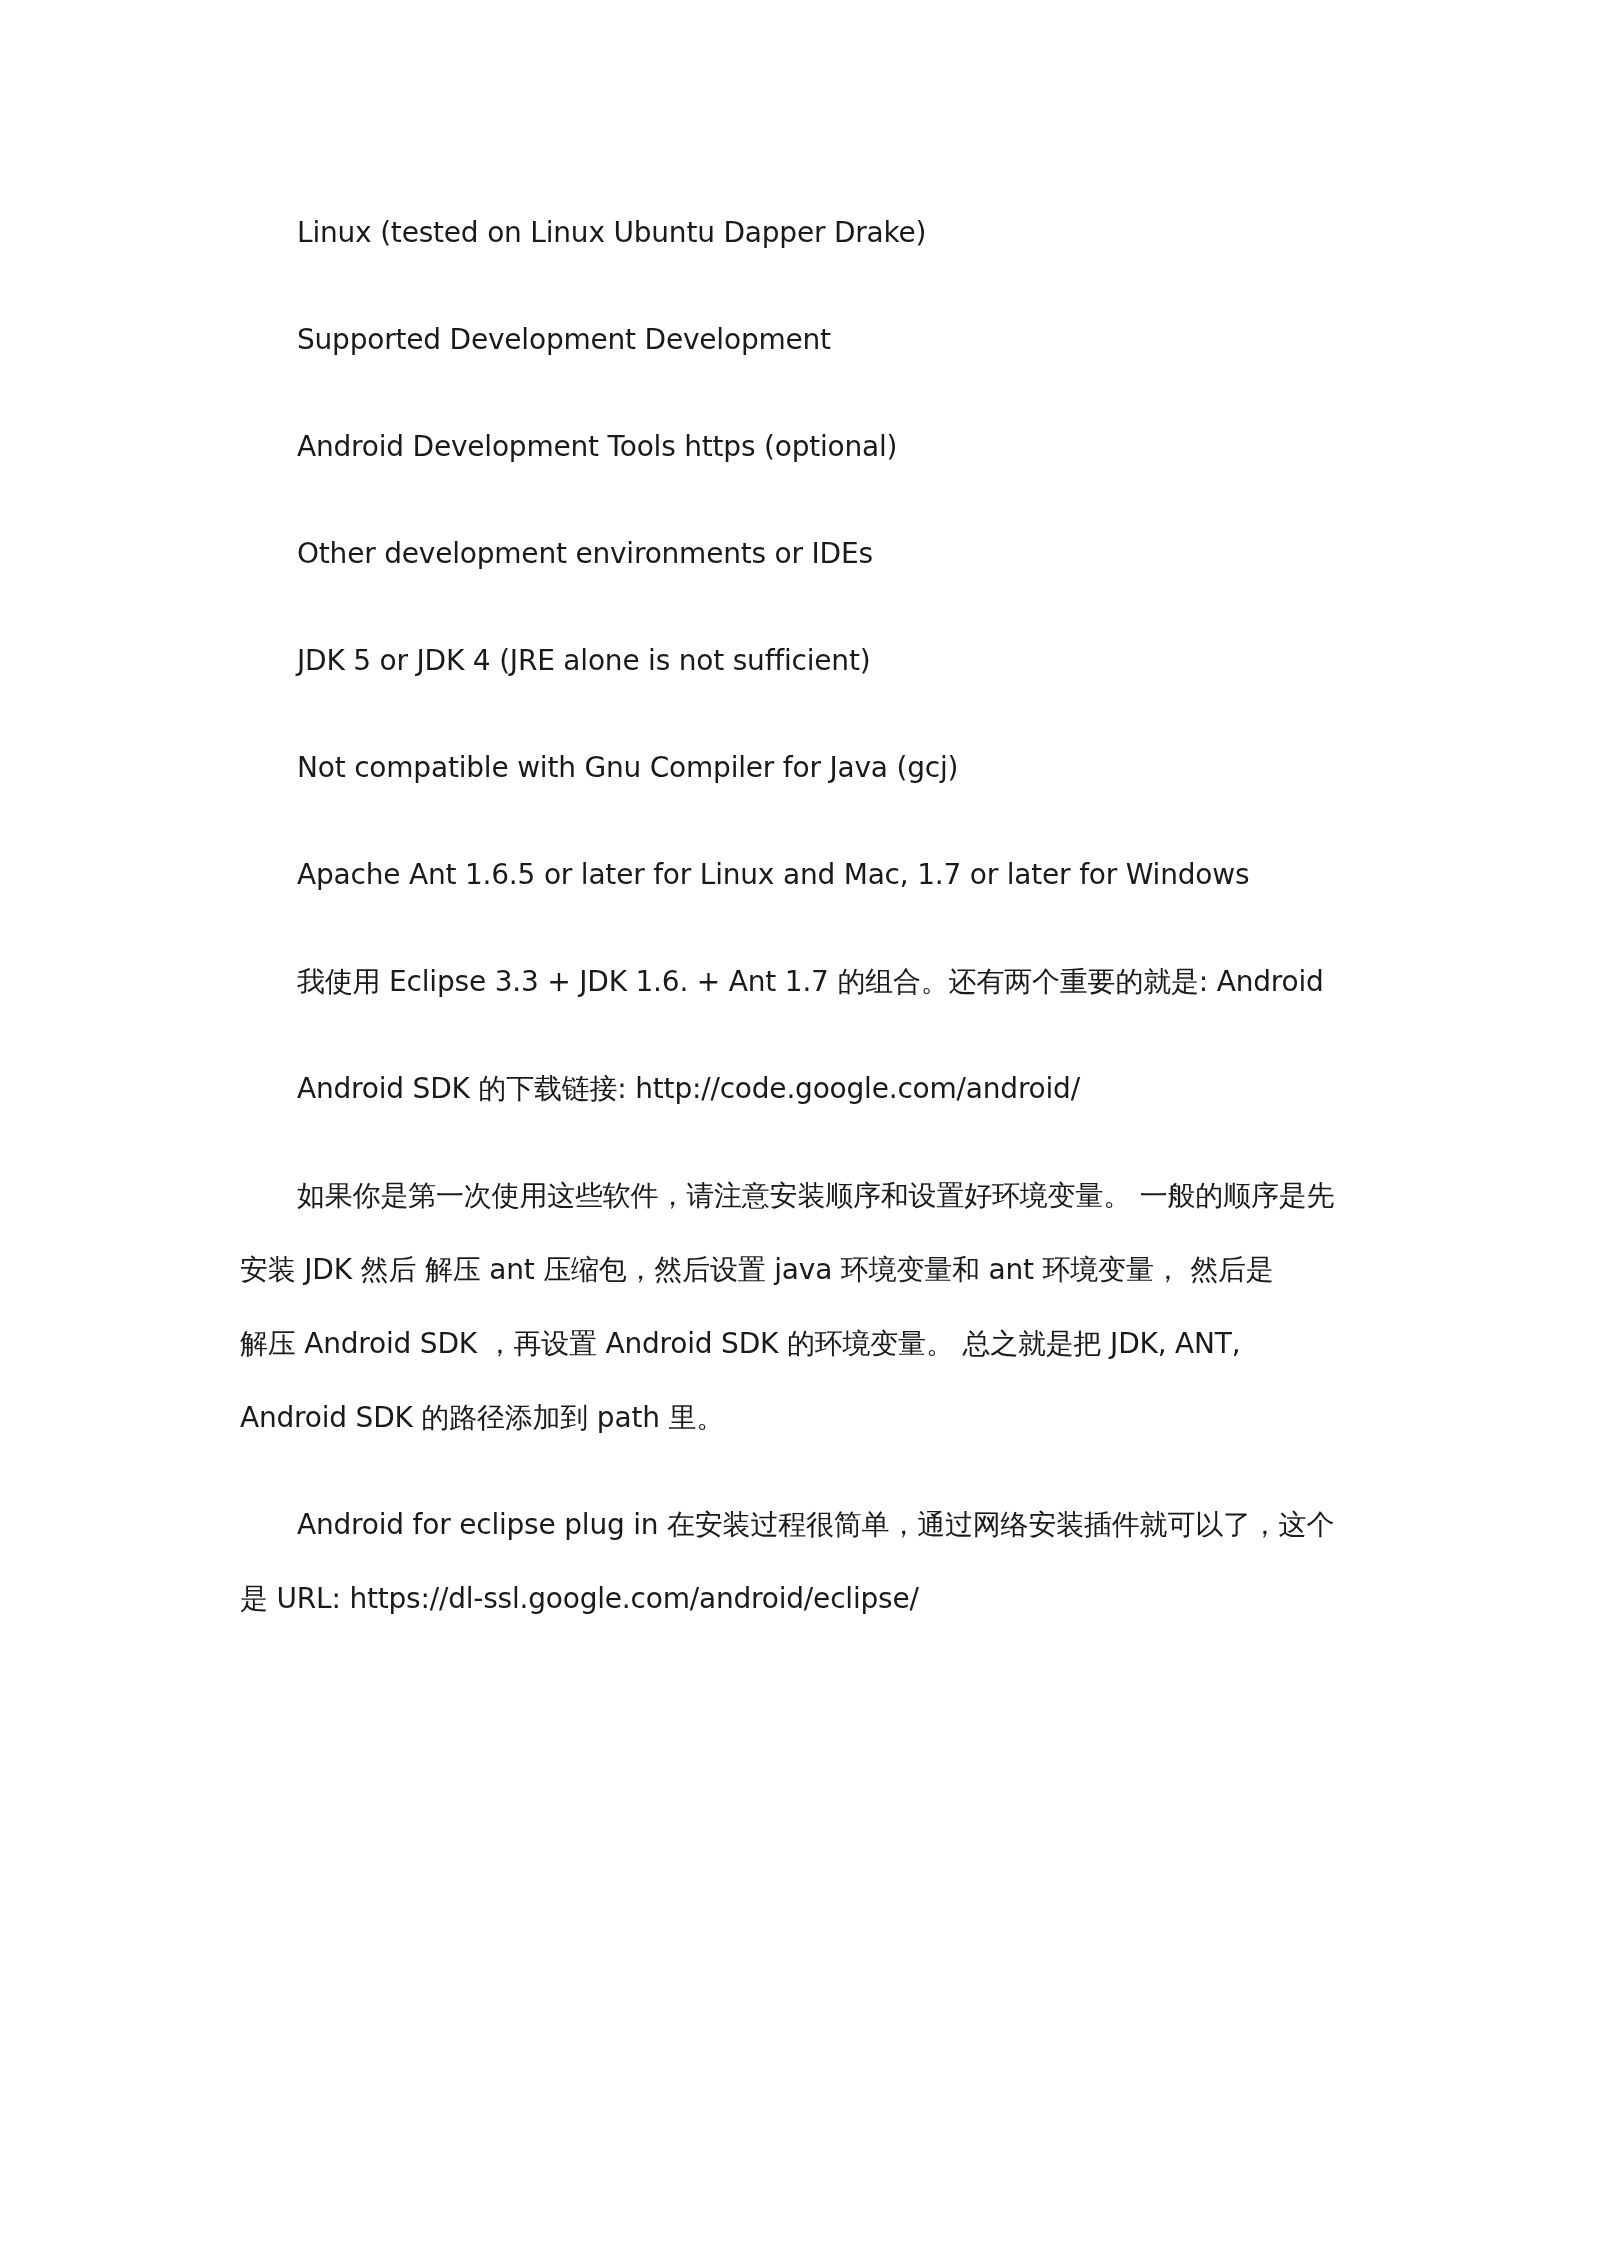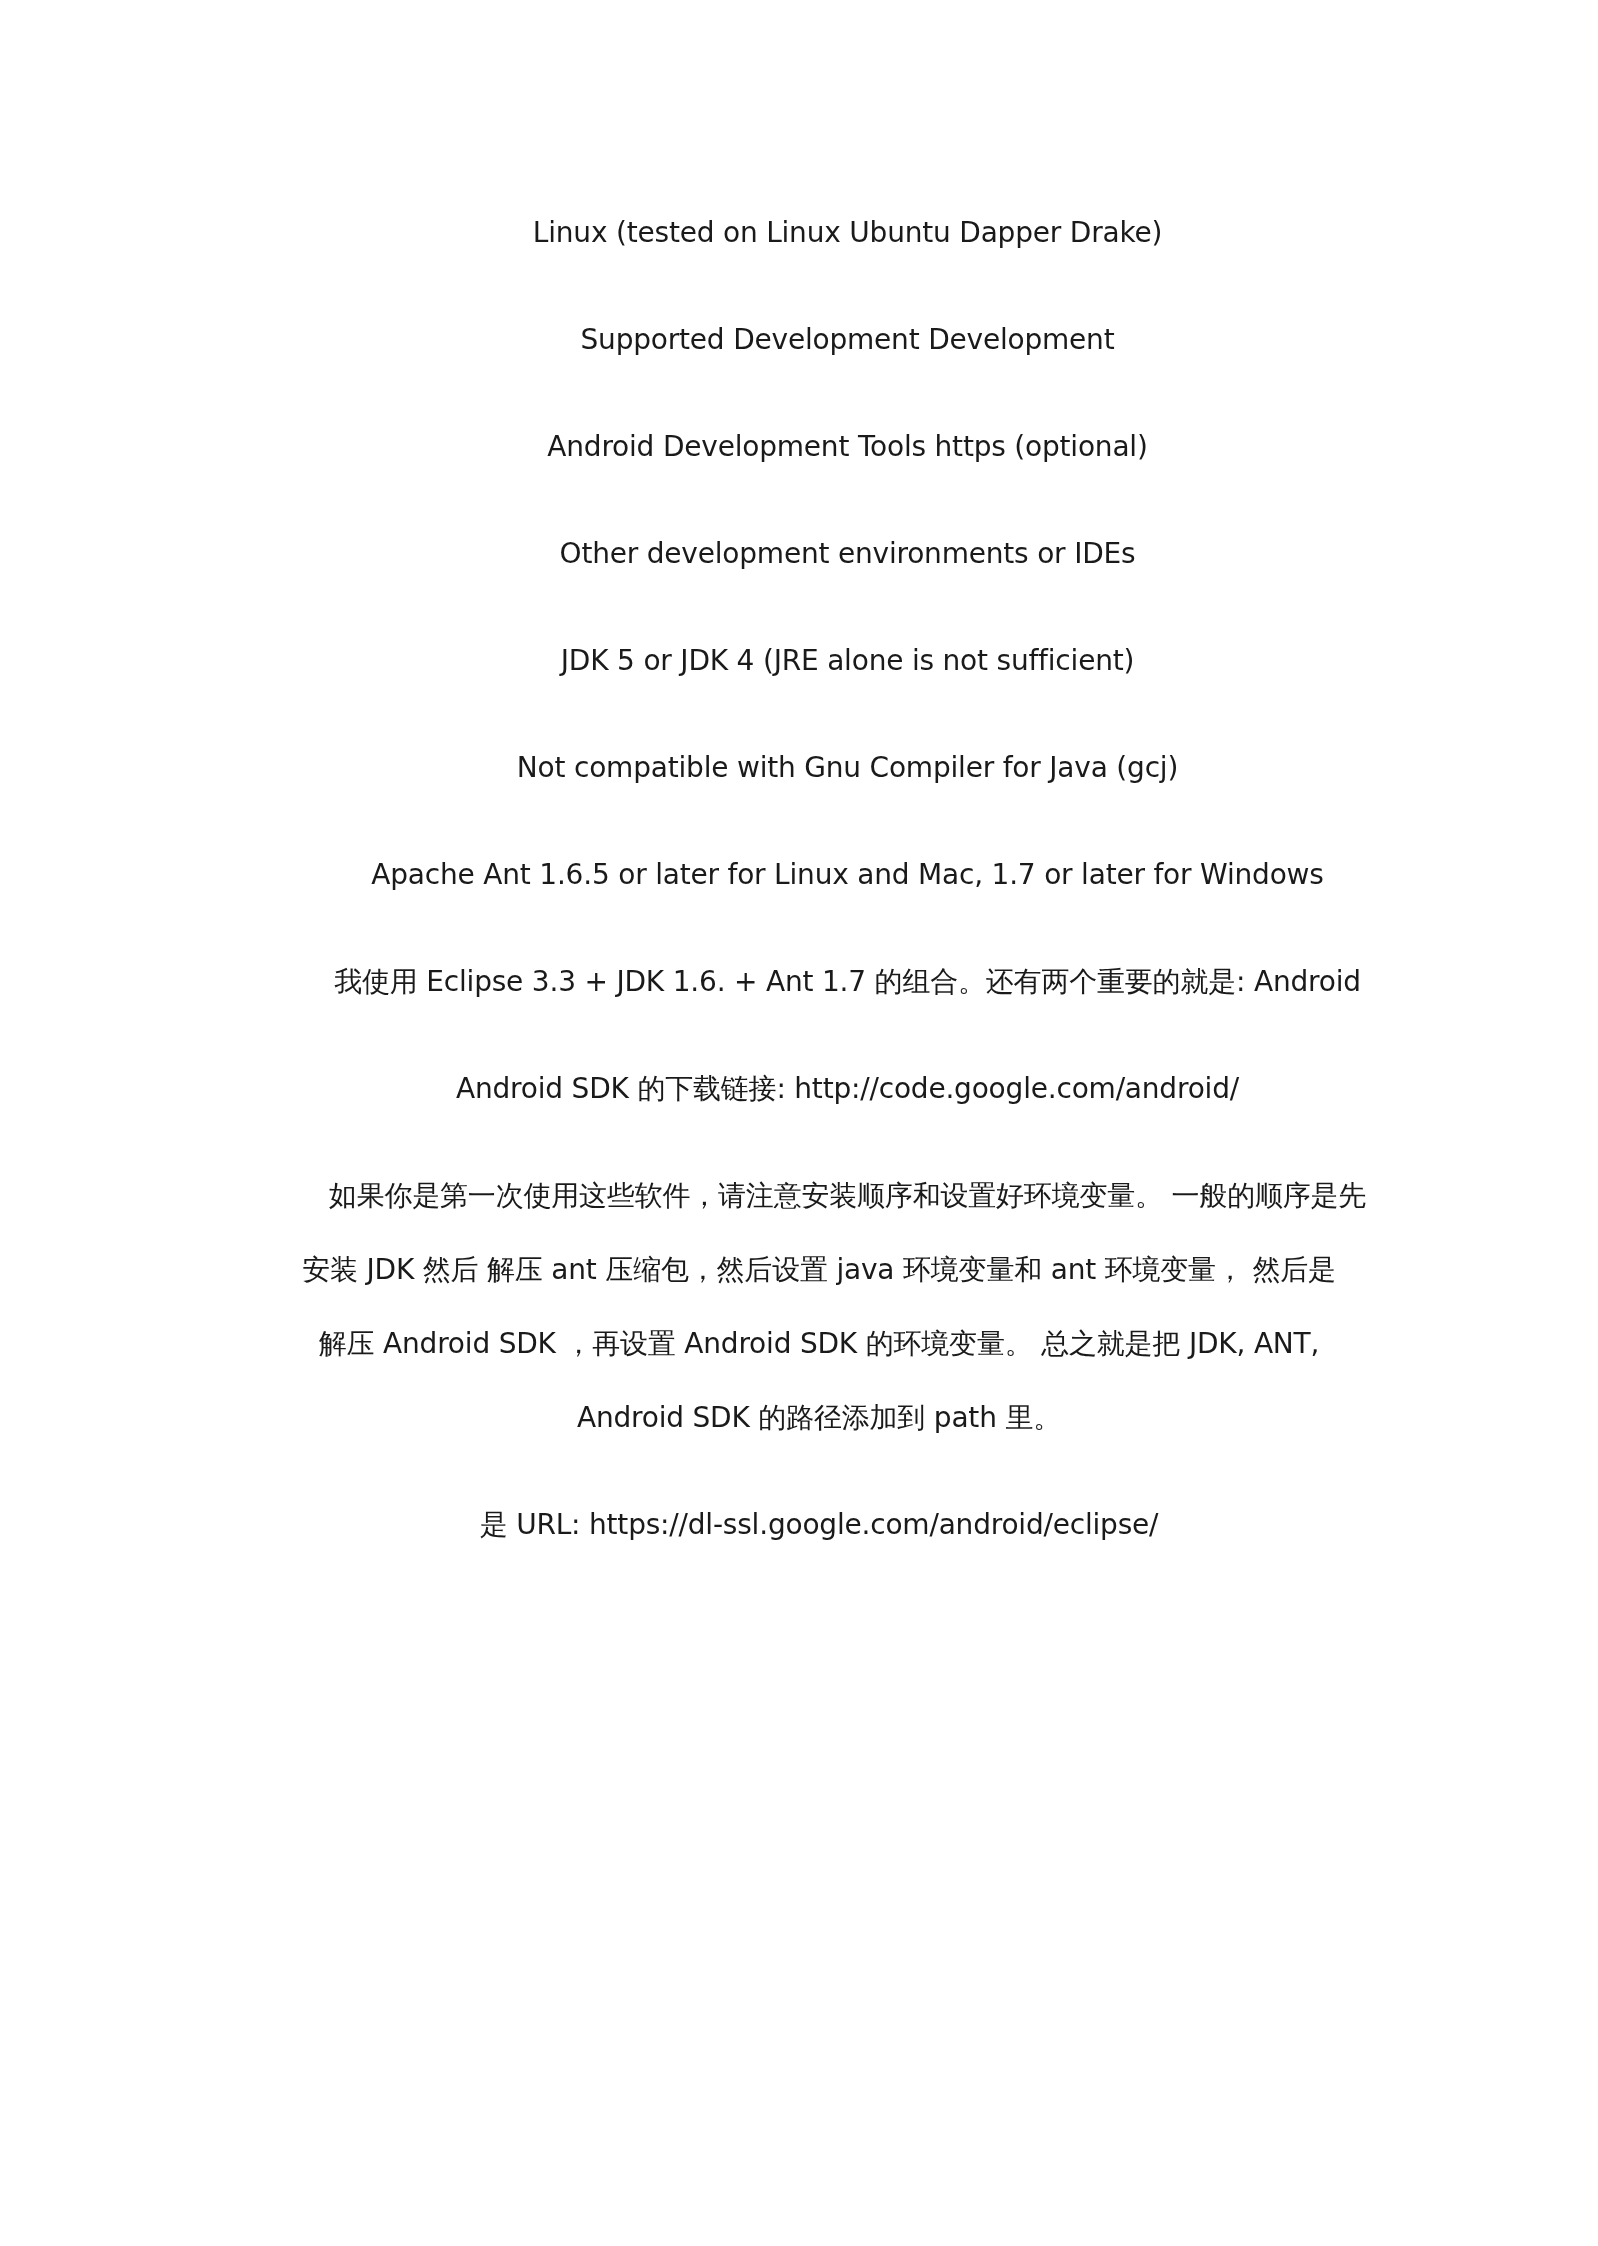--- a/index.html
+++ b/index.html
@@ -16,21 +16,20 @@
     font-family: "DejaVu Sans", sans-serif;
     font-size: 28px;
     color: #1a1a1a;
     letter-spacing: -0.2px;
   }
   .doc {
     padding: 196px 200px 0 240px;
   }
   .para {
     margin: 0 0 33px 0;
-    text-align: center;
   }
   .line {
     line-height: 74px;
     height: 74px;
     white-space: pre;
   }
   .line.indent {
     padding-left: 57px;
   }
 </style>
@@ -79,17 +78,18 @@
     </div>
 
     <div class="para">
       <div class="line indent">如果你是第一次使用这些软件，请注意安装顺序和设置好环境变量。 一般的顺序是先</div>
       <div class="line">安装 JDK 然后 解压 ant 压缩包，然后设置 java 环境变量和 ant 环境变量， 然后是</div>
       <div class="line">解压 Android SDK ，再设置 Android SDK 的环境变量。 总之就是把 JDK, ANT,</div>
       <div class="line">Android SDK 的路径添加到 path 里。</div>
     </div>
 
     <div class="para">
+      <div class="line indent">Android for eclipse plug in 在安装过程很简单，通过网络安装插件就可以了，这个</div>
       <div class="line">是 URL: https://dl-ssl.google.com/android/eclipse/</div>
     </div>
 
   </div>
 </div>
 
 </body></html>

